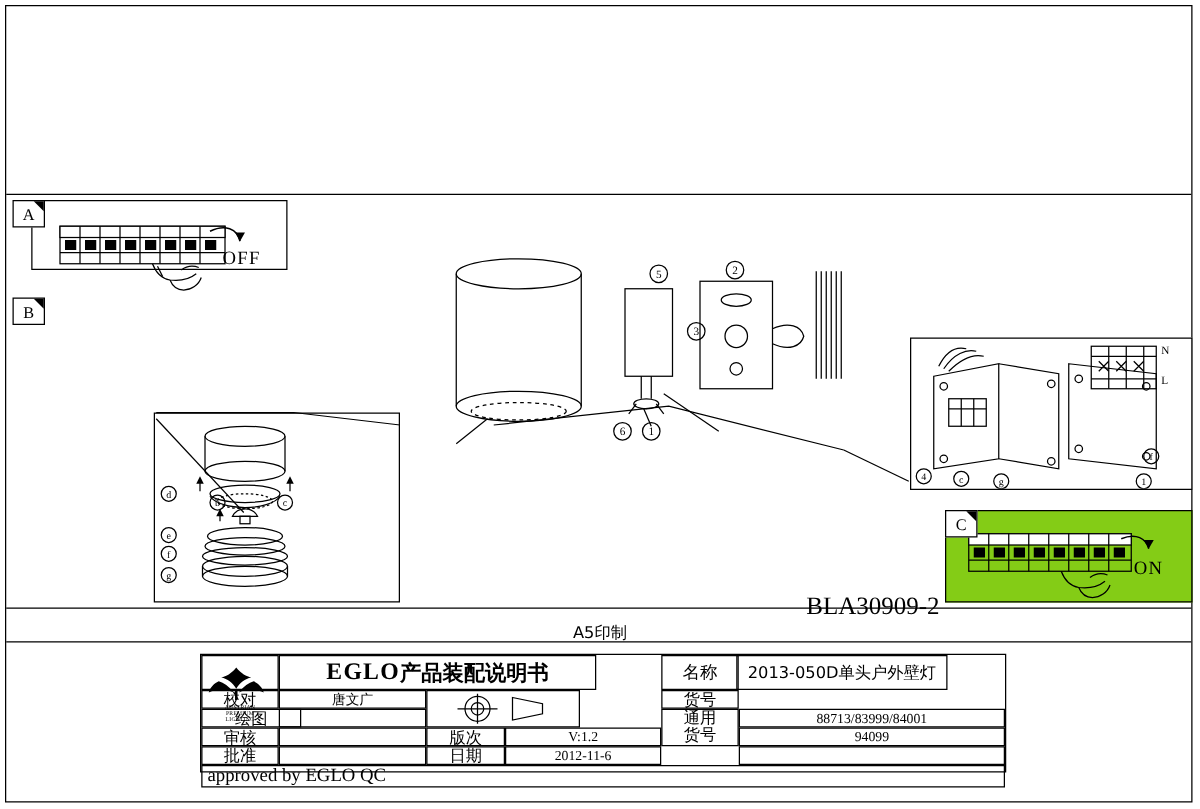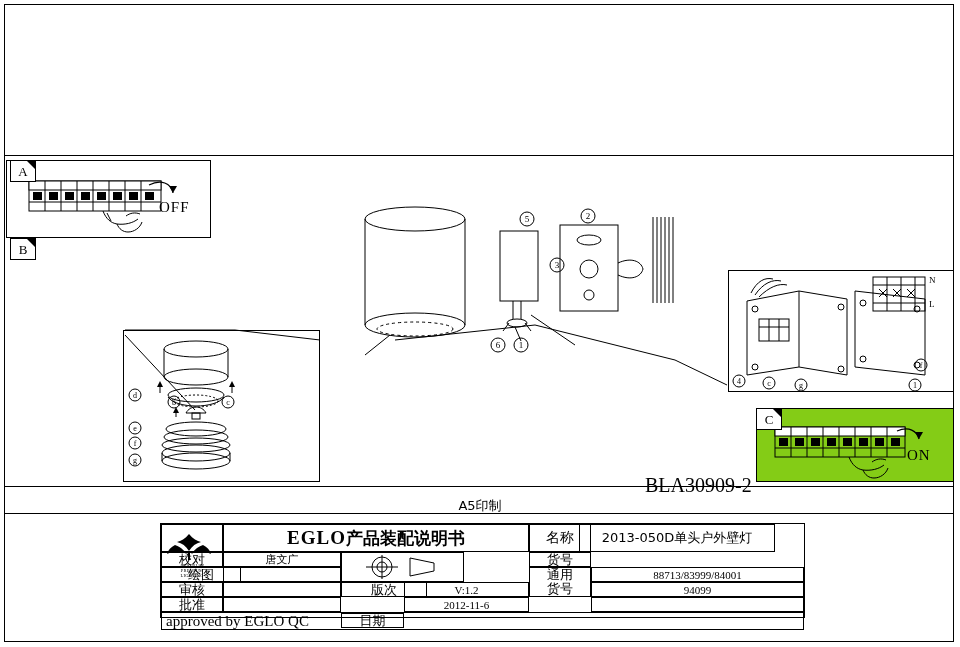--- a/index.html
+++ b/index.html
@@ -1,21 +1,21 @@
 <!DOCTYPE html>
 <html><head>
 <meta charset="utf-8">
 <style>
   html,body{margin:0;padding:0;background:#ffffff;}
   body{width:960px;height:647px;position:relative;font-family:"Liberation Serif",serif;color:#000;}
   .sheet{position:absolute;left:4px;top:4px;width:950px;height:638px;border:1px solid #000;box-sizing:border-box;}
   .hline{position:absolute;background:#000;height:1px;}
 
   
-  .boxA{position:absolute;left:1px;top:155px;width:205px;height:78px;border:1px solid #000;background:#fff;box-sizing:border-box;}
+  .boxA{position:absolute;left:20px;top:155px;width:205px;height:56px;border:1px solid #000;background:#fff;box-sizing:border-box;}
   .tagA{position:absolute;left:5px;top:155px;width:26px;height:22px;border:1px solid #000;background:#fff;box-sizing:border-box;
         font-family:"Liberation Serif",serif;font-size:13px;text-align:center;line-height:21px;}
   .tagA:after{content:"";position:absolute;right:0;top:0;width:0;height:0;border-top:8px solid #000;border-left:8px solid transparent;}
   .tagB{position:absolute;left:5px;top:233px;width:26px;height:22px;border:1px solid #000;background:#fff;box-sizing:border-box;
         font-size:13px;text-align:center;line-height:21px;}
   .tagB:after{content:"";position:absolute;right:0;top:0;width:0;height:0;border-top:8px solid #000;border-left:8px solid transparent;}
   .tagC{position:absolute;left:751px;top:403px;width:26px;height:22px;border:1px solid #000;background:#fff;box-sizing:border-box;
         font-size:13px;text-align:center;line-height:21px;}
   .tagC:after{content:"";position:absolute;right:0;top:0;width:0;height:0;border-top:8px solid #000;border-left:8px solid transparent;}
 
@@ -319,27 +319,27 @@
     <div class="cell b" style="left:0;top:0;width:62px;height:28px;">
       <svg class="logo-mark" viewBox="0 0 52 30">
         <path d="M24 3 C20 8 16 10 12 11 C17 12 21 15 24 20 C27 15 31 12 36 11 C32 10 28 8 24 3 Z" fill="#000"></path>
         <path d="M10 14 C6 16 3 19 2 23 C8 20 16 20 22 23 C18 18 14 15 10 14 Z" fill="#000"></path>
         <path d="M38 14 C42 16 45 19 46 23 C40 20 32 20 26 23 C30 18 34 15 38 14 Z" fill="#000"></path>
         <path d="M24 21 L24 29" stroke="#000" stroke-width="2"></path>
       </svg>
       <div class="logo-txt">AUSTRIAN<br>PREMIUM<br>LIGHTING</div>
     </div>
 
-    <div class="cell b ctr" style="left:62px;top:0;width:306px;height:28px;font-size:19px;font-weight:bold;">
+    <div class="cell b ctr" style="left:62px;top:0;width:254px;height:28px;font-size:19px;font-weight:bold;">
       <span style="font-family:'Liberation Serif',serif;letter-spacing:1px;">EGLO</span>
         <span class="cn" style="font-size:17px;">产品装配说明书</span>
     </div>
 
     <div class="cell b ctr cn" style="left:368px;top:0;width:62px;height:28px;font-size:14px;">名称</div>
-    <div class="cell b ctr cn" style="left:418px;top:0;width:196px;height:28px;font-size:13px;">2013-050D单头户外壁灯</div>
+    <div class="cell b ctr cn" style="left:428px;top:0;width:169px;height:28px;font-size:13px;">2013-050D单头户外壁灯</div>
 
     <div class="cell b ctr cn" style="left:0;top:28px;width:62px;height:15px;font-size:13px;">校对</div>
     <div class="cell b ctr cn" style="left:62px;top:28px;width:118px;height:15px;font-size:11px;">唐文广</div>
 
     <div class="cell b ctr cn" style="left:0;top:43px;width:80px;height:15px;font-size:13px;">绘图</div>
     <div class="cell b" style="left:62px;top:43px;width:118px;height:15px;"></div>
 
     <div class="cell b ctr cn" style="left:0;top:58px;width:62px;height:15px;font-size:13px;text-align:center;">审核</div>
     <div class="cell b" style="left:62px;top:58px;width:118px;height:15px;"></div>
 
@@ -351,24 +351,24 @@
         <g class="nofill" stroke-width="1">
           <circle cx="34" cy="13" r="10"></circle>
           <circle cx="34" cy="13" r="5"></circle>
           <line x1="18" y1="13" x2="50" y2="13"></line>
           <line x1="34" y1="1" x2="34" y2="25"></line>
           <path d="M62 4 L86 9 L86 17 L62 22 Z"></path>
         </g>
       </svg>
     </div>
 
-    <div class="cell b ctr cn" style="left:180px;top:58px;width:86px;height:15px;font-size:13px;font-family:Liberation Mono, monospace;">版次</div>
+    <div class="cell b ctr cn" style="left:180px;top:58px;width:63px;height:15px;font-size:13px;font-family:Liberation Mono, monospace;">版次</div>
     <div class="cell b ctr" style="left:243px;top:58px;width:125px;height:15px;font-size:11px;">V:1.2</div>
 
-    <div class="cell b ctr cn" style="left:180px;top:89px;width:63px;height:15px;font-size:13px;">日期</div>
+    <div class="cell b ctr cn" style="left:180px;top:73px;width:63px;height:15px;font-size:13px;">日期</div>
     <div class="cell b ctr" style="left:243px;top:73px;width:125px;height:15px;font-size:11px;">2012-11-6</div>
 
     <div class="cell b ctr cn" style="left:368px;top:28px;width:62px;height:15px;font-size:13px;">货号</div>
 
     <div class="cell b ctr cn" style="left:368px;top:43px;width:62px;height:30px;font-size:13px;line-height:14px;text-align:center;display:flex;flex-direction:column;justify-content:center;">
         <span>通用</span>
         <span>货号</span>
       </div>
     <div class="cell b ctr" style="left:430px;top:43px;width:213px;height:15px;font-size:11px;">88713/83999/84001</div>
     <div class="cell b ctr" style="left:430px;top:58px;width:213px;height:15px;font-size:11px;">94099</div>

